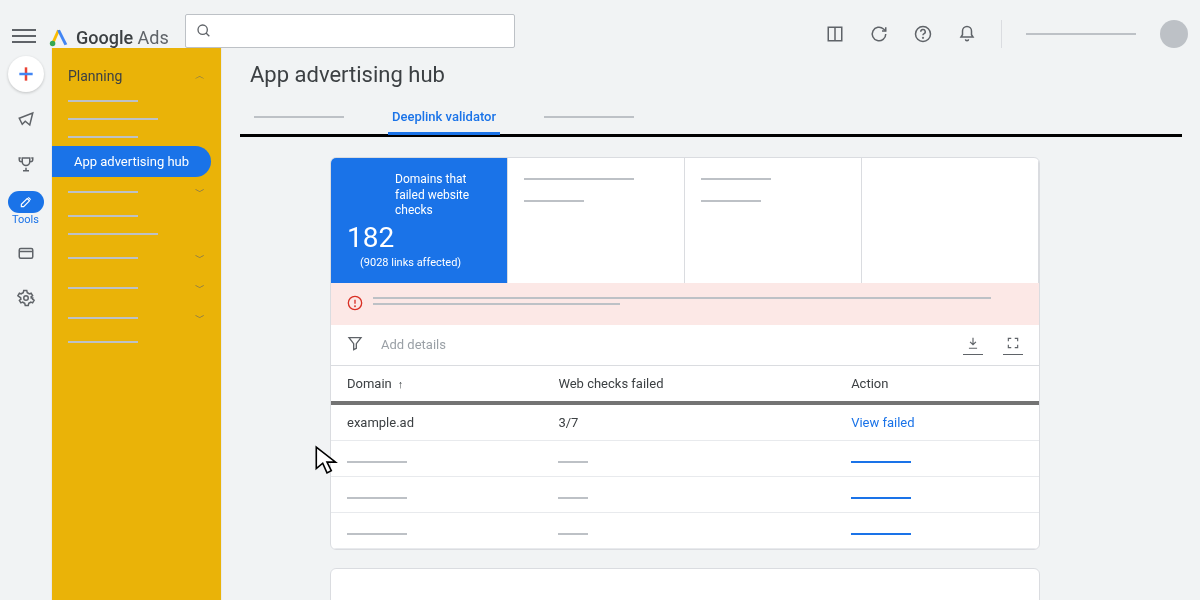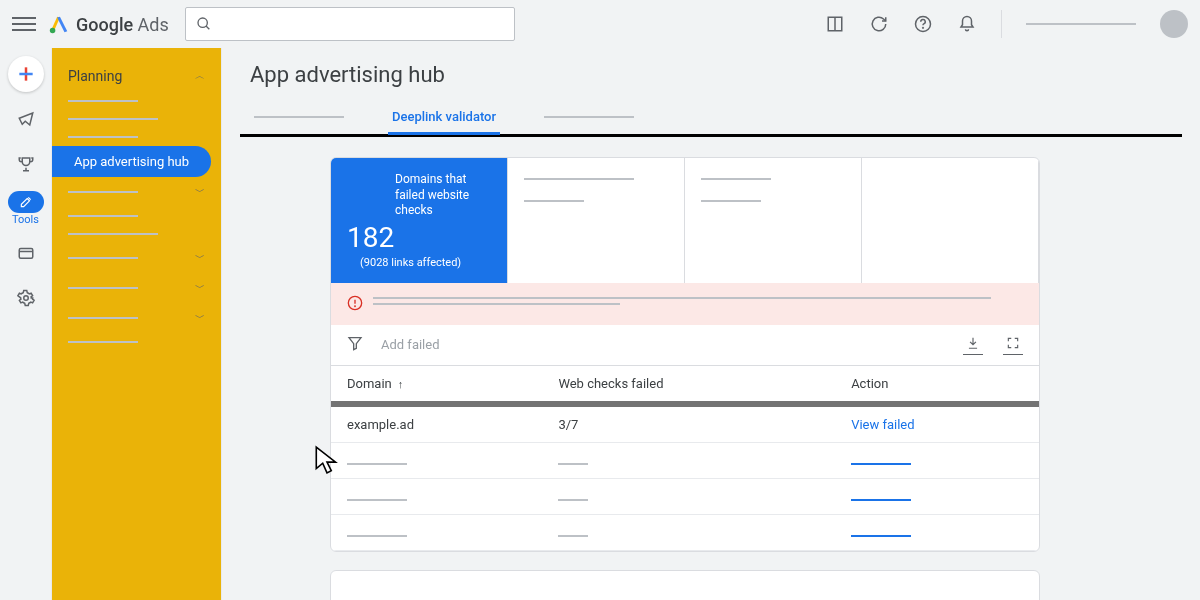--- a/index.html
+++ b/index.html
@@ -1,17 +1,17 @@
 <!DOCTYPE html>
 <html><head>
 <meta charset="utf-8">
 <style>
 * { box-sizing: border-box; margin: 0; padding: 0; }
 body { font-family: Roboto, Arial, sans-serif; background: #f1f3f4; color: #3c4043; width: 1200px; height: 600px; overflow: hidden; }
-.topbar { height: 48px; display: flex; align-items: center; padding: 0 12px; background: #f1f3f4; }
+.topbar { height: 48px; display: flex; align-items: flex-end; padding: 0 12px; background: #f1f3f4; }
 .hamburger { width: 24px; height: 24px; display: flex; flex-direction: column; justify-content: center; gap: 4px; cursor: pointer; margin-right: 12px; }
 .hamburger span { height: 2px; background: #5f6368; }
 .logo { display: flex; align-items: center; gap: 6px; margin-right: 16px; }
 .logo-text { font-size: 18px; color: #5f6368; }
 .logo-text b { color: #3c4043; font-weight: 500; }
 .search { flex: 0 0 330px; height: 34px; border: 1px solid #bdc1c6; background: #fff; display: flex; align-items: center; padding: 0 10px; border-radius: 2px; }
 .topbar-right { margin-left: auto; display: flex; align-items: center; gap: 24px; }
 .top-icon { width: 20px; height: 20px; color: #5f6368; cursor: pointer; display: flex; align-items: center; justify-content: center; }
 .divider-v { width: 1px; height: 28px; background: #dadce0; }
 .account-ph { width: 110px; height: 2px; background: #bdc1c6; }
@@ -48,21 +48,21 @@
 .sc-ph2 { height: 2px; background: #bdc1c6; width: 60px; margin-top: 20px; }
 .alert { background: #fce8e6; padding: 10px 16px; display: flex; align-items: flex-start; gap: 10px; }
 .alert-icon { color: #d93025; flex-shrink: 0; margin-top: 2px; }
 .alert-lines { flex: 1; }
 .alert-ph { height: 2px; background: #bdc1c6; margin: 4px 0; }
 .filterbar { display: flex; align-items: center; padding: 10px 16px; gap: 18px; border-bottom: 1px solid #dadce0; }
 .filter-text { font-size: 13px; color: #9aa0a6; }
 .filterbar-right { margin-left: auto; display: flex; gap: 20px; }
 .icon-btn { width: 20px; height: 20px; color: #5f6368; cursor: pointer; border-bottom: 1px solid #5f6368; padding-bottom: 2px; display: flex; align-items: center; justify-content: center; }
 table { width: 100%; border-collapse: collapse; font-size: 13px; }
-th { text-align: left; font-weight: 400; color: #3c4043; padding: 10px 16px; border-bottom: 6px solid #737373; }
+th { text-align: left; font-weight: 400; color: #3c4043; padding: 10px 16px; border-bottom: 4px solid #737373; }
 td { padding: 10px 16px; border-bottom: 1px solid #e8eaed; }
 td.link a { color: #1a73e8; text-decoration: none; cursor: pointer; }
 .td-ph { height: 2px; background: #bdc1c6; width: 60px; display: inline-block; }
 .td-ph.blue { background: #1a73e8; }
 .sort-arrow { font-size: 11px; margin-left: 6px; }
 .card2 { background: #fff; border: 1px solid #dadce0; border-radius: 6px; margin: 18px 0 0 90px; width: 710px; height: 60px; }
 .cursor-svg { position: absolute; left: 314px; top: 445px; pointer-events: none; }
 .rel { position: relative; }
 </style>
 </head>
@@ -239,21 +239,21 @@
             </svg></span>
         <div class="alert-lines">
             <div class="alert-ph" style="width:95%"></div>
             <div class="alert-ph" style="width:38%"></div>
           </div>
       </div>
       <div class="filterbar">
         <span><svg width="16" height="16" viewBox="0 0 24 24" fill="none" stroke="#5f6368" stroke-width="2">
               <polygon points="3 4 21 4 14 13 14 20 10 22 10 13 3 4"></polygon>
             </svg></span>
-        <span class="filter-text">Add failed</span>
+        <span class="filter-text">Add details</span>
         <div class="filterbar-right">
           <span class="icon-btn">
               <svg width="14" height="14" viewBox="0 0 24 24" fill="none" stroke="currentColor" stroke-width="2">
                 <path d="M12 3v12M7 10l5 5 5-5M5 21h14"></path>
               </svg>
             </span>
           <span class="icon-btn">
               <svg width="14" height="14" viewBox="0 0 24 24" fill="none" stroke="currentColor" stroke-width="2">
                 <path d="M4 9V4h5M20 9V4h-5M4 15v5h5M20 15v5h-5"></path>
               </svg>

